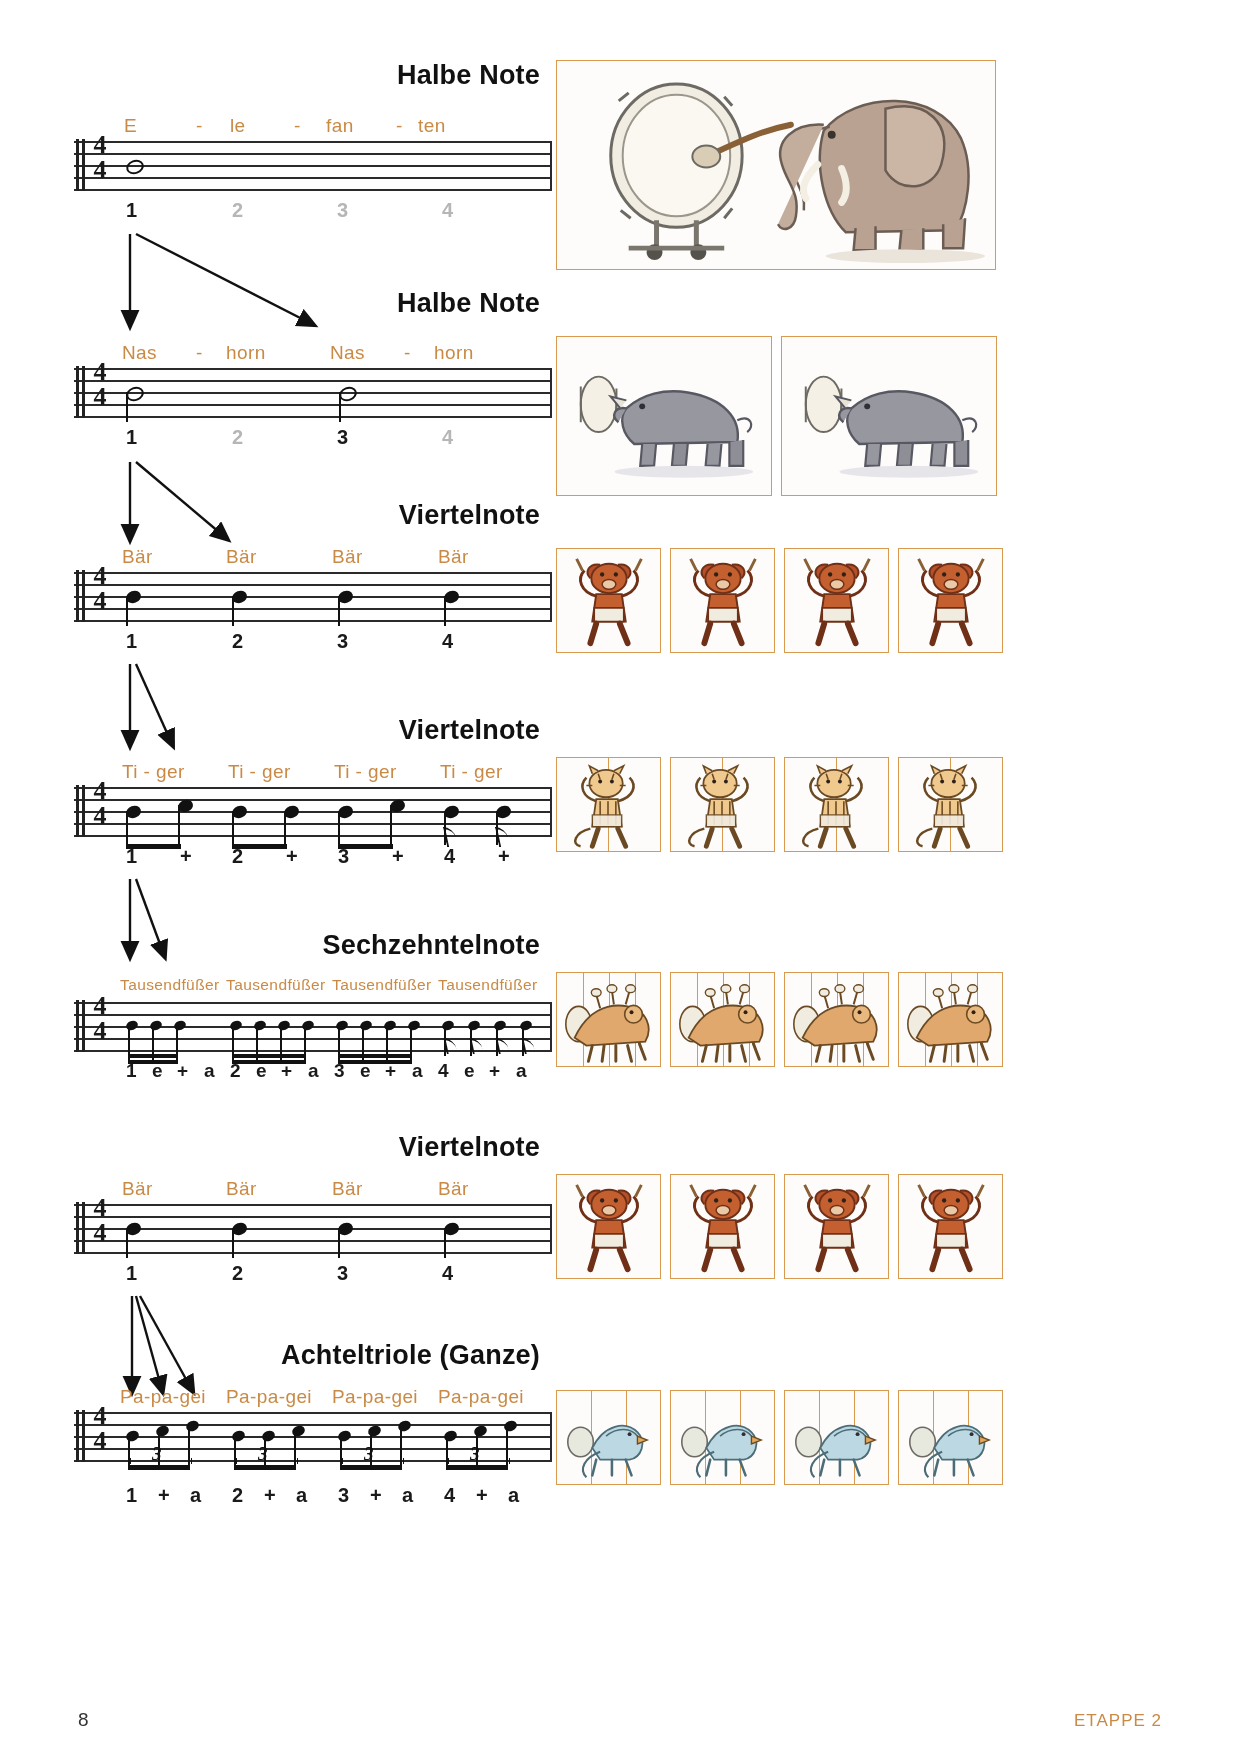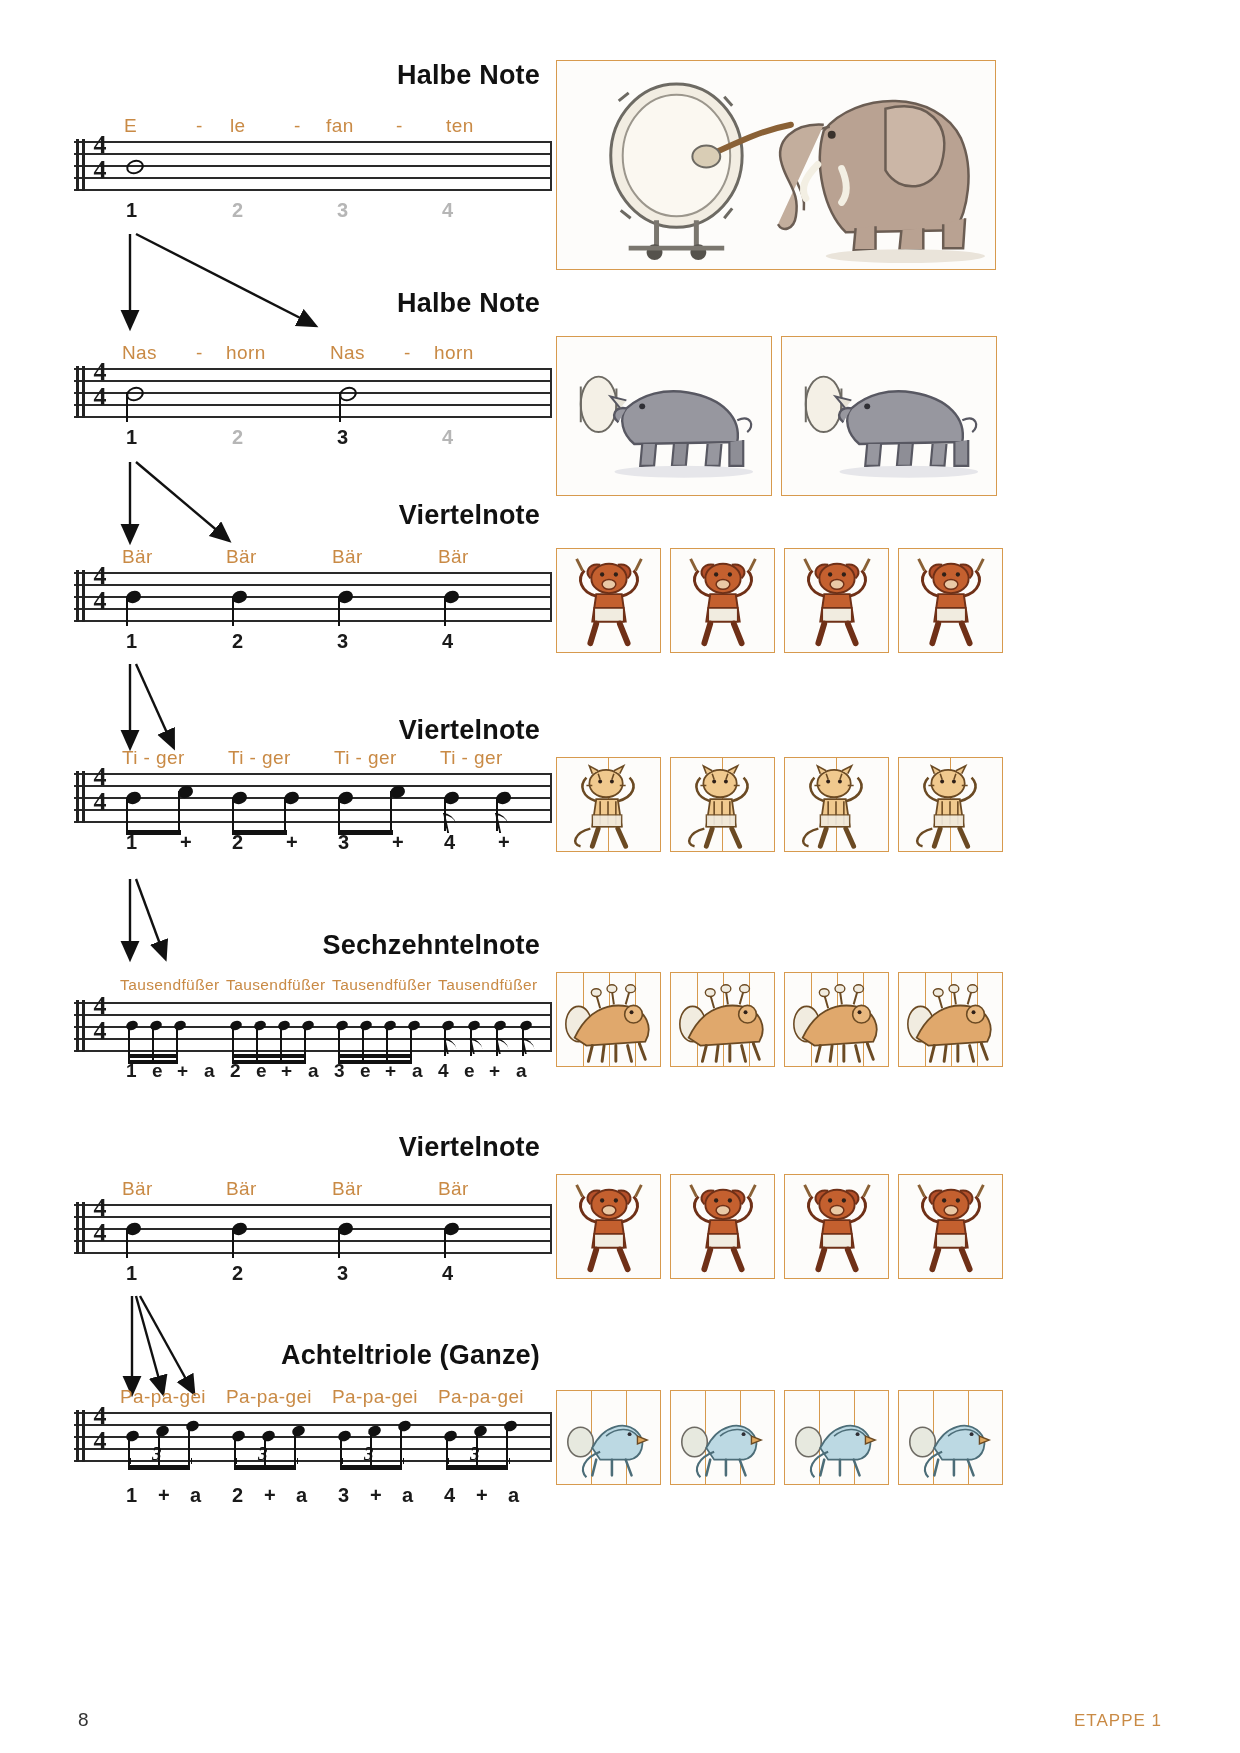--- a/index.html
+++ b/index.html
@@ -225,21 +225,21 @@
     <div class="heading">Halbe Note</div>
 
     <div class="staff-wrap" style="top:55px;">
       <div class="lyrics">
         <span style="left:50px;">E</span>
         <span style="left:122px;">-</span>
         <span style="left:156px;">le</span>
         <span style="left:220px;">-</span>
         <span style="left:252px;">fan</span>
         <span style="left:322px;">-</span>
-        <span style="left:372px;">ten</span>
+        <span style="left:344px;">ten</span>
       </div>
 
       <div class="staff">
         <div class="line l0"></div>
           <div class="line l1"></div>
           <div class="line l2"></div>
         <div class="line l3"></div>
           <div class="line l4"></div>
         <div class="clefbar">
             <i></i>
@@ -514,21 +514,21 @@
         </defs>
         <line x1="8" y1="6" x2="8" y2="86" stroke="#111" stroke-width="2.4" marker-end="url(#ah3)"></line>
         <line x1="14" y1="6" x2="50" y2="86" stroke="#111" stroke-width="2.4" marker-end="url(#ah3)"></line>
       </svg>
     </div>
   </div>
 
   <div class="section" style="top:715px;">
     <div class="heading">Viertelnote</div>
 
-    <div class="staff-wrap" style="top:32px;">
+    <div class="staff-wrap" style="top:46px;">
       <div class="lyrics">
         <span style="left:48px;">Ti - ger</span>
         <span style="left:154px;">Ti - ger</span>
         <span style="left:260px;">Ti - ger</span>
         <span style="left:366px;">Ti - ger</span>
       </div>
 
       <div class="staff">
         <div class="line l0"></div>
           <div class="line l1"></div>
@@ -1085,15 +1085,15 @@
           <circle cx="74" cy="44" r="2" fill="#2f2f35"></circle>
           <path d="M82 46 L92 50 L82 54 Z" fill="#e0a85e" stroke="#6b4a23" stroke-width="1.4"></path>
           <path d="M40 70 L36 86 M56 70 L56 86 M70 70 L76 86" stroke="#4c6d78" stroke-width="2.6" stroke-linecap="round"></path>
           <path d="M44 62 C 28 68, 22 80, 30 88" fill="none" stroke="#4c6d78" stroke-width="2.2"></path>
         </svg>
       </div>
     </div>
   </div>
 
   <div class="page-number">8</div>
-  <div class="etappe">ETAPPE 1</div>
+  <div class="etappe">ETAPPE 2</div>
 
 </div>
 
 </body></html>

